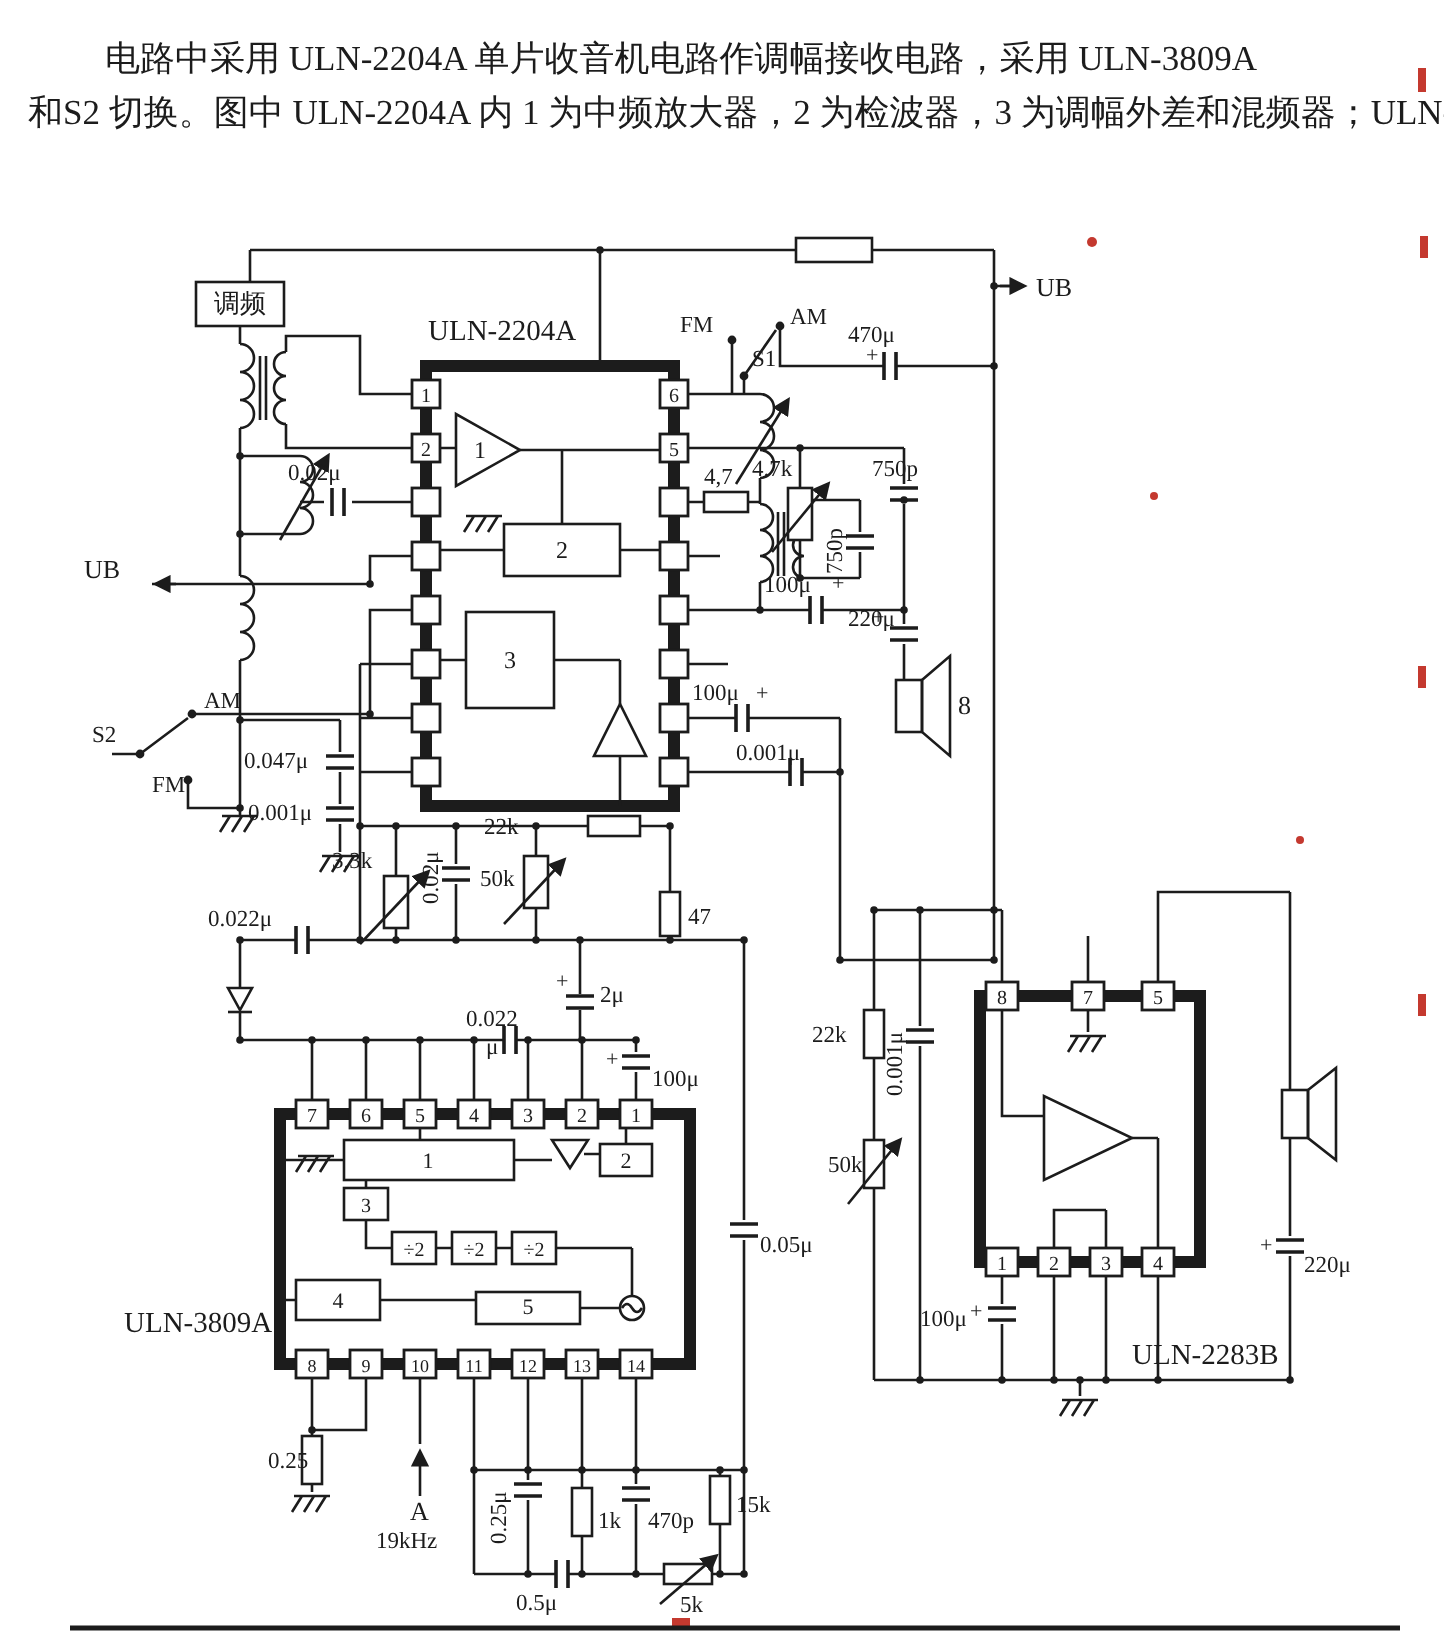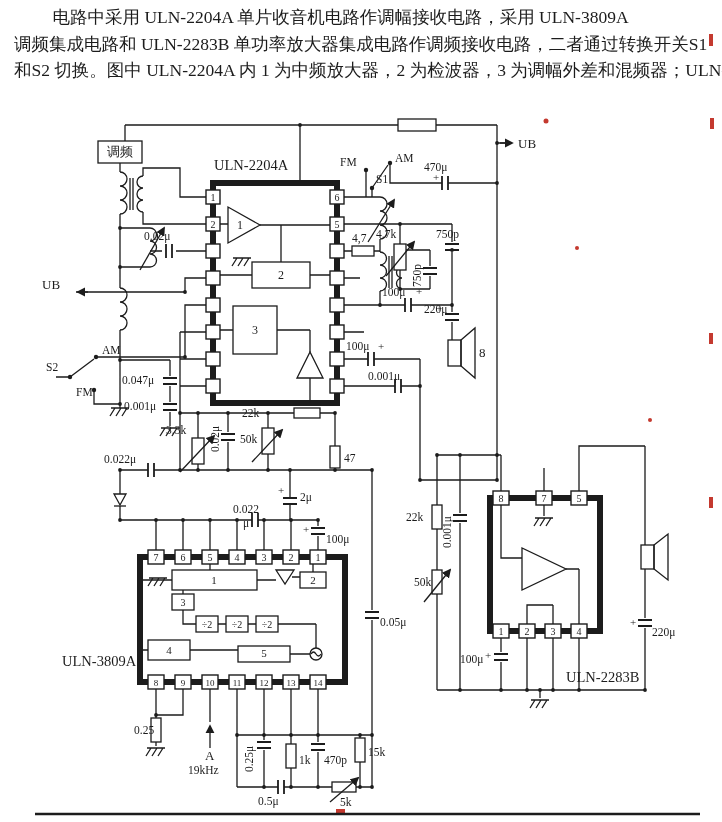--- a/index.html
+++ b/index.html
@@ -5,21 +5,21 @@
   html,body{margin:0;padding:0;background:#e8e8e8;}
   .page{
     position:relative;
     width:722px;height:822px;
     background:#ffffff;
     overflow:hidden;
     font-family:"Liberation Serif", serif;
     color:var(--ink,#1c1c1c);
   }
   .para{
-    position:absolute;top:4px;left:14px;width:696px;
+    position:absolute;top:16px;left:14px;width:696px;
     font-size:17.5px;line-height:1.52;
     font-family:"Liberation Serif", serif;
     text-align:justify;
   }
   .para .line{white-space:nowrap;}
   .para .indent{text-indent:2.2em;}
   svg{position:absolute;left:0;top:0;}
   .w{fill:none;stroke:var(--ink,#1c1c1c);stroke-width:1.3;}
   .cp{fill:none;stroke:var(--ink,#1c1c1c);stroke-width:1.8;}
   .comp{fill:#ffffff;stroke:var(--ink,#1c1c1c);stroke-width:1.3;}
@@ -29,21 +29,20 @@
   .dot{fill:var(--ink,#1c1c1c);}
   svg text{fill:var(--ink,#1c1c1c);font-family:"Liberation Serif", serif;}
 </style>
 </head>
 <body>
 
 <div class="page">
 
   <div class="para">
     <div class="line indent">电路中采用 ULN-2204A 单片收音机电路作调幅接收电路，采用 ULN-3809A</div>
-    <div class="line">调频集成电路和 ULN-2283B 单功率放大器集成电路作调频接收电路，二者通过转换开关S1</div>
     <div class="line">和S2 切换。图中 ULN-2204A 内 1 为中频放大器，2 为检波器，3 为调幅外差和混频器；ULN-</div>
   </div>
 
   <svg width="722" height="822" viewBox="0 0 722 822">
     <defs>
       <marker id="arr" viewBox="0 0 10 10" refX="8" refY="5" markerWidth="7" markerHeight="7" orient="auto-start-reverse">
         <path d="M0,0 L10,5 L0,10 z" fill="#1c1c1c"></path>
       </marker>
     </defs>
 

